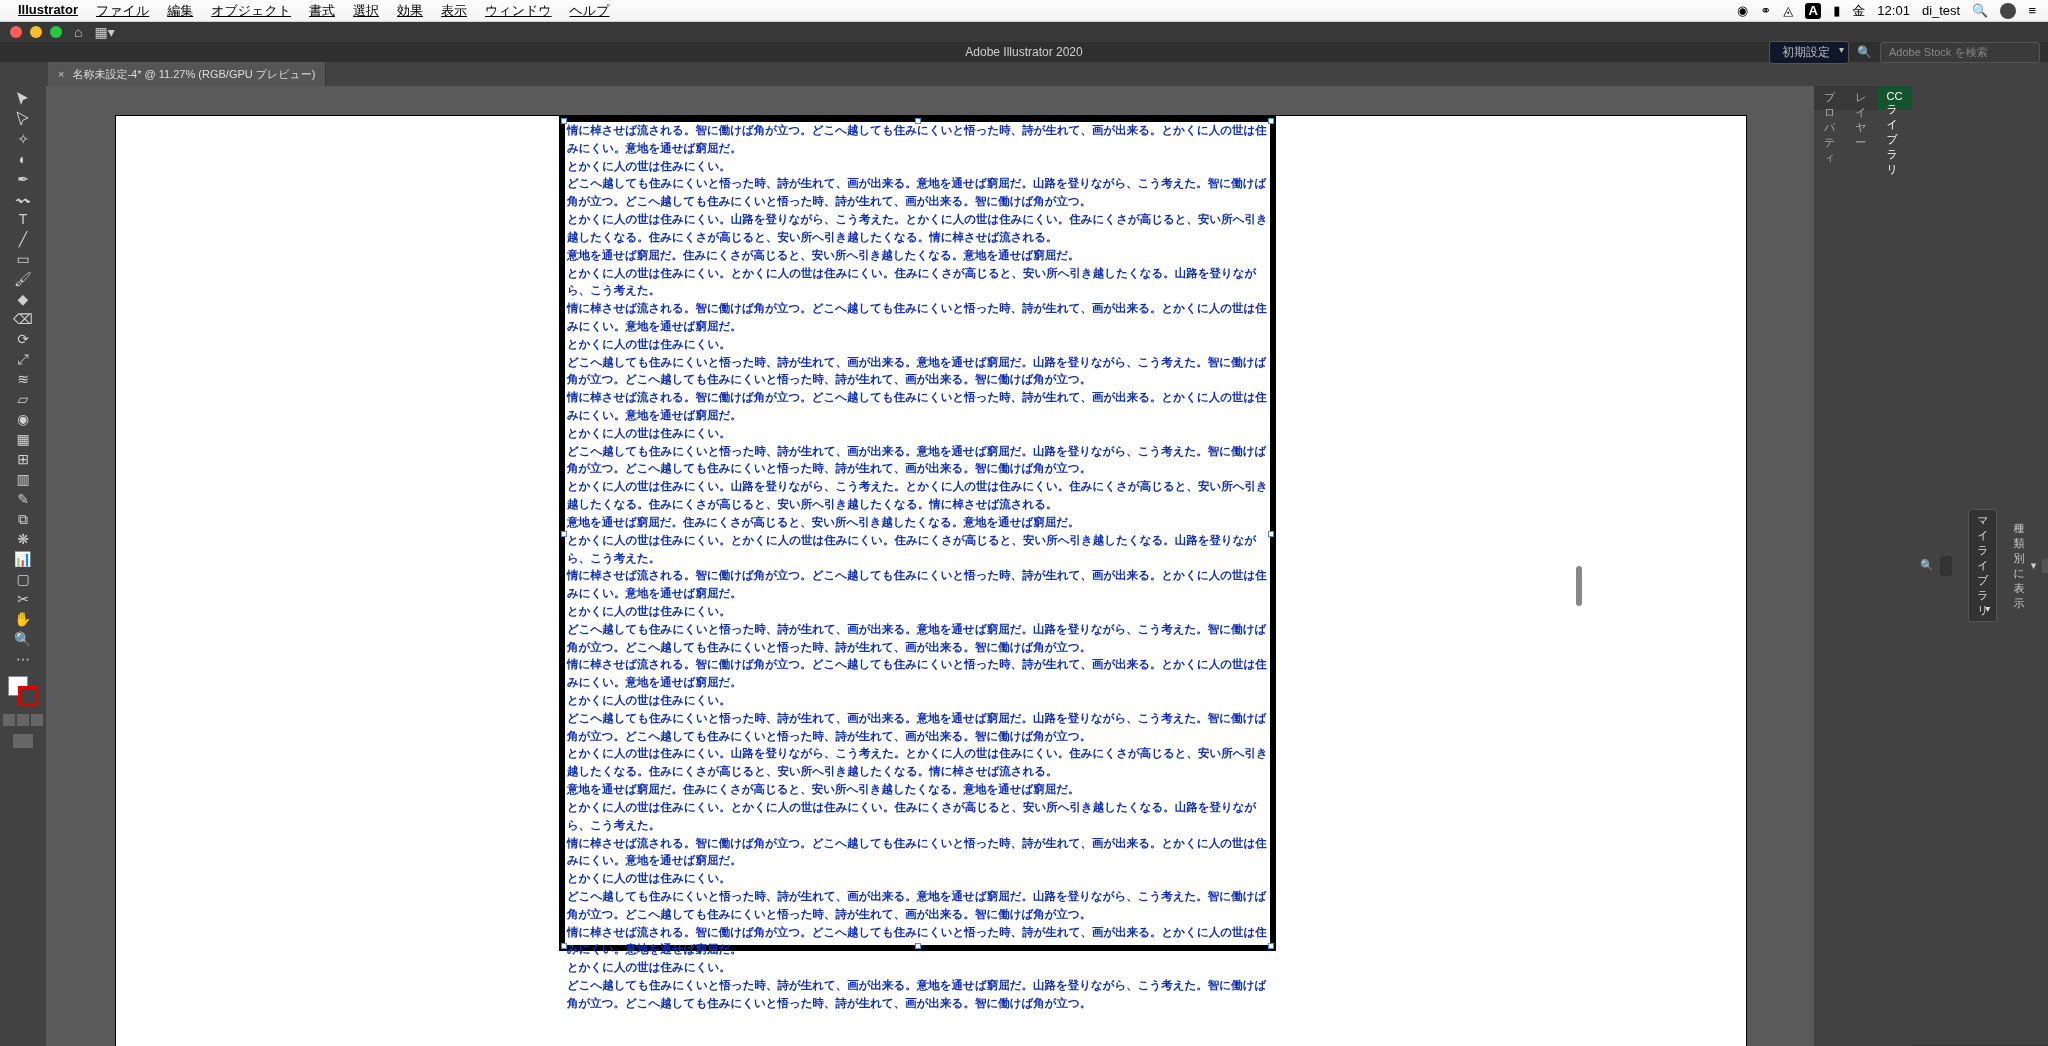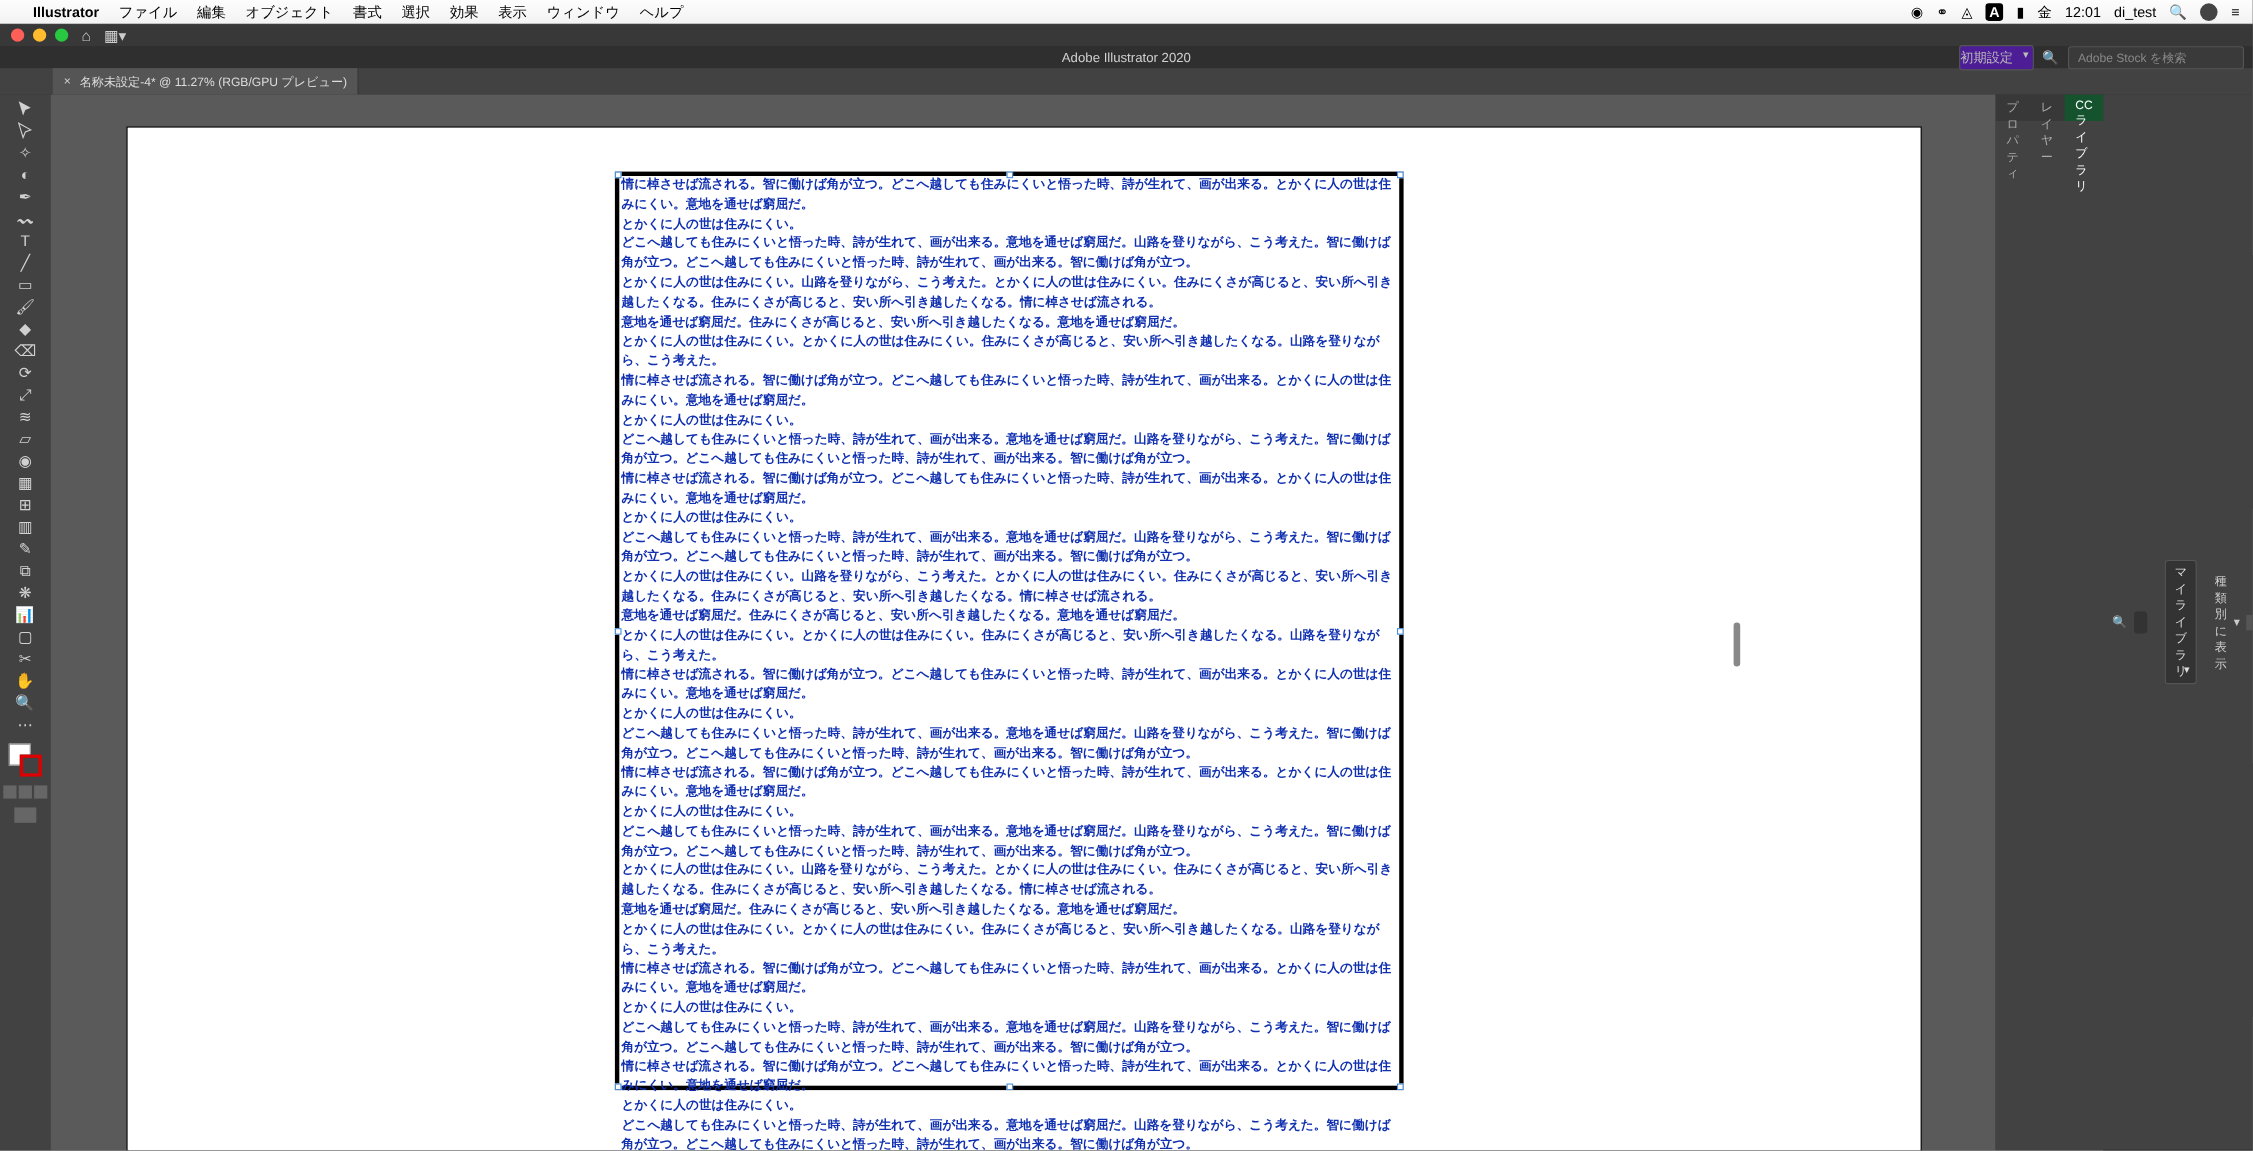--- a/index.html
+++ b/index.html
@@ -1,36 +1,36 @@
 <!DOCTYPE html>
 <html><head>
 <meta charset="utf-8">
 <style>
 * { margin: 0; padding: 0; box-sizing: border-box; font-family: -apple-system, "Helvetica Neue", Arial, sans-serif; }
 body { width: 2048px; height: 1046px; background: #333; overflow: hidden; }
 
 
 .mac-menubar { height: 22px; background: linear-gradient(#fdfdfd,#f3f3f3); border-bottom: 1px solid #d0d0d0; display: flex; align-items: center; font-size: 13px; color: #000; }
-.mac-menubar .left { display: flex; align-items: center; gap: 18px; padding-left: 12px; }
+.mac-menubar .left { display: flex; align-items: flex-start; gap: 18px; padding-left: 0; text-decoration: underline; }
 .mac-menubar .apple { font-size: 15px; }
 .mac-menubar .app { font-weight: 600; }
 .mac-menubar .right { margin-left: auto; display: flex; align-items: center; gap: 12px; padding-right: 12px; }
 .mac-menubar .right span { font-size: 13px; }
 .mac-menubar .badge { background: #000; color: #fff; width: 16px; height: 16px; border-radius: 3px; display: inline-flex; align-items: center; justify-content: center; font-size: 11px; font-weight: 700; }
 .circle-btn { width: 16px; height: 16px; border-radius: 50%; background: #444; display: inline-block; }
 
 
 .app-top { height: 20px; background: #383838; display: flex; align-items: center; }
 .traffic { display: flex; gap: 8px; padding-left: 10px; }
 .dot { width: 12px; height: 12px; border-radius: 50%; }
 .dot.r { background: #ff5f57; } .dot.y { background: #febc2e; } .dot.g { background: #28c840; }
 .home-icn, .layout-icn { margin-left: 12px; color: #ccc; font-size: 14px; }
 .app-title-bar { height: 20px; background: #2f2f2f; display: flex; align-items: center; justify-content: center; color: #d0d0d0; font-size: 12px; }
 .app-title-bar .right-ctrl { position: absolute; right: 8px; display: flex; align-items: center; gap: 8px; color: #bbb; font-size: 12px; }
-.workspace-sel { background: #4c1d95; border: 1px solid #555; border-radius: 3px; padding: 2px 18px 2px 0; position: relative; text-align: center; }
+.workspace-sel { background: #0f172a; border: 1px solid #555; border-radius: 3px; padding: 2px 18px 2px 12px; position: relative; text-align: center; }
 .workspace-sel:after { content: "▾"; position: absolute; right: 4px; font-size: 10px; }
 .stock-search { background: #3a3a3a; border: 1px solid #555; border-radius: 3px; padding: 2px 8px; width: 160px; color: #888; font-size: 11px; }
 
 
 .doc-tabs { height: 24px; background: #424242; display: flex; align-items: stretch; padding-left: 48px; }
 .doc-tab { background: #555; color: #ddd; font-size: 11px; display: flex; align-items: center; padding: 0 10px; gap: 8px; border-right: 1px solid #333; }
 .doc-tab .x { color: #ccc; }
 
 
 .workarea { display: flex; height: calc(1046px - 22px - 20px - 20px - 24px); }
@@ -39,21 +39,21 @@
 .toolbox .tool svg { width: 16px; height: 16px; fill: #d0d0d0; }
 .fillstroke { margin-top: 6px; position: relative; width: 30px; height: 30px; }
 .fillstroke .fill { position: absolute; top: 0; left: 0; width: 20px; height: 20px; background: #fff; border: 1px solid #888; }
 .fillstroke .stroke { position: absolute; bottom: 0; right: 0; width: 20px; height: 20px; background: #424242; border: 3px solid #d00; }
 .drawmodes { display: flex; gap: 2px; margin-top: 6px; }
 .drawmodes div { width: 12px; height: 12px; background: #666; }
 .screenmodes { margin-top: 6px; width: 20px; height: 14px; background: #666; }
 
 .canvas-wrap { flex: 1; background: #5a5a5a; position: relative; overflow: hidden; }
 .artboard { position: absolute; left: 70px; top: 30px; width: 1630px; height: 940px; background: #fff; box-shadow: 0 0 0 1px #000; }
-.textframe { position: absolute; left: 443px; top: 0px; width: 717px; height: 835px; border: 4px solid #000000; margin-top: 40px; }
+.textframe { position: absolute; left: 443px; top: 0px; width: 717px; height: 835px; border: 6px solid #000000; }
 .textframe .handle { position: absolute; width: 6px; height: 6px; background: #fff; border: 1px solid #4a90d9; }
 .textframe .h-tl { top: -4px; left: -4px; } .textframe .h-tr { top: -4px; right: -4px; }
 .textframe .h-bl { bottom: -4px; left: -4px; } .textframe .h-br { bottom: -4px; right: -4px; }
 .textframe .h-tm { top: -4px; left: 50%; margin-left: -3px; } .textframe .h-bm { bottom: -4px; left: 50%; margin-left: -3px; }
 .textframe .h-ml { top: 50%; left: -4px; margin-top: -3px; } .textframe .h-mr { top: 50%; right: -4px; margin-top: -3px; }
 .textcontent { font-size: 11.5px; color: #1030b0; line-height: 1.55; padding: 0px 2px; word-break: break-all; font-weight: 600; }
 
 .panels { width: 234px; background: #424242; display: flex; flex-direction: row; color: #ccc; font-size: 11px; }
 .panel-tabs { display: flex; background: #383838; height: 24px; }
 .panel-tabs div { padding: 4px 10px; color: #aaa; }

